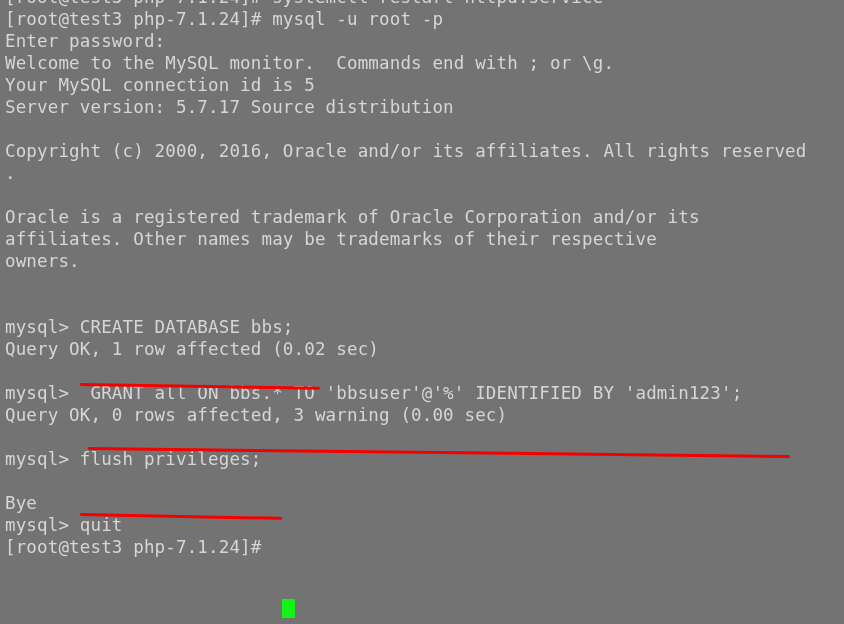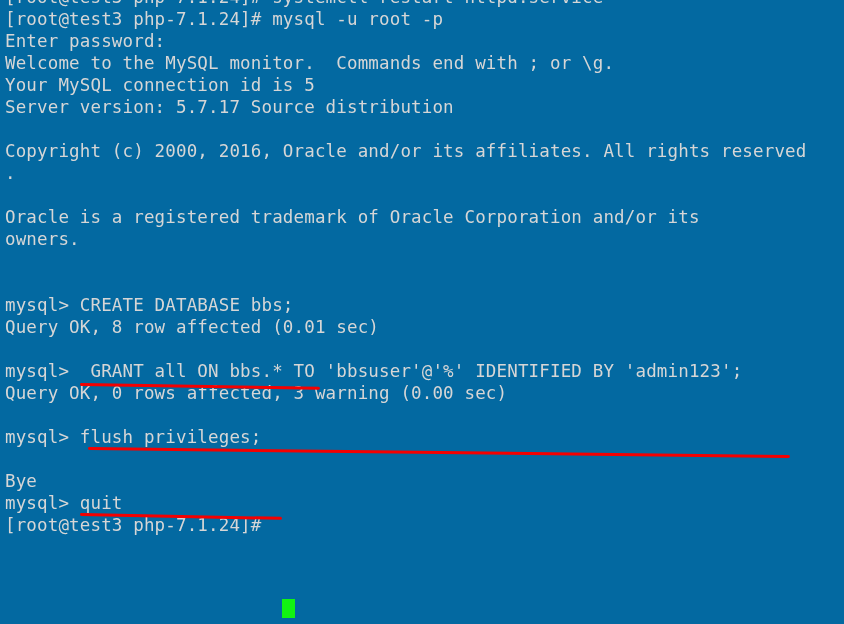--- a/index.html
+++ b/index.html
@@ -10,21 +10,21 @@
   body {
     width: 844px;
     height: 624px;
     overflow: hidden;
     font-family: "DejaVu Sans Mono", "Liberation Mono", monospace;
   }
   #terminal {
     position: relative;
     width: 844px;
     height: 624px;
-    background: #0369a1;
+    background: #737373;
     overflow: hidden;
   }
   .screen {
     position: absolute;
     left: 0;
     top: 0;
     width: 844px;
     padding-left: 5px;
     box-sizing: border-box;
   }
@@ -95,25 +95,26 @@
       <div class="line">[root@test3 php-7.1.24]# mysql -u root -p</div>
       <div class="line">Enter password:</div>
       <div class="line">Welcome to the MySQL monitor.  Commands end with ; or \g.</div>
       <div class="line">Your MySQL connection id is 5</div>
       <div class="line">Server version: 5.7.17 Source distribution</div>
       <div class="line blank"> </div>
       <div class="line">Copyright (c) 2000, 2016, Oracle and/or its affiliates. All rights reserved</div>
       <div class="line">.</div>
       <div class="line blank"> </div>
       <div class="line">Oracle is a registered trademark of Oracle Corporation and/or its</div>
+      <div class="line">affiliates. Other names may be trademarks of their respective</div>
       <div class="line">owners.</div>
       <div class="line blank"> </div>
       <div class="line blank"> </div>
       <div class="line">mysql&gt; CREATE DATABASE bbs;</div>
-      <div class="line">Query OK, 8 row affected (0.01 sec)</div>
+      <div class="line">Query OK, 1 row affected (0.02 sec)</div>
       <div class="line blank"> </div>
       <div class="line">mysql&gt;  GRANT all ON bbs.* TO 'bbsuser'@'%' IDENTIFIED BY 'admin123';</div>
       <div class="line">Query OK, 0 rows affected, 3 warning (0.00 sec)</div>
       <div class="line blank"> </div>
       <div class="line">mysql&gt; flush privileges;</div>
       <div class="line blank"> </div>
       <div class="line">Bye</div>
       <div class="line">mysql&gt; quit</div>
       <div class="line">[root@test3 php-7.1.24]# </div>
     </div>

